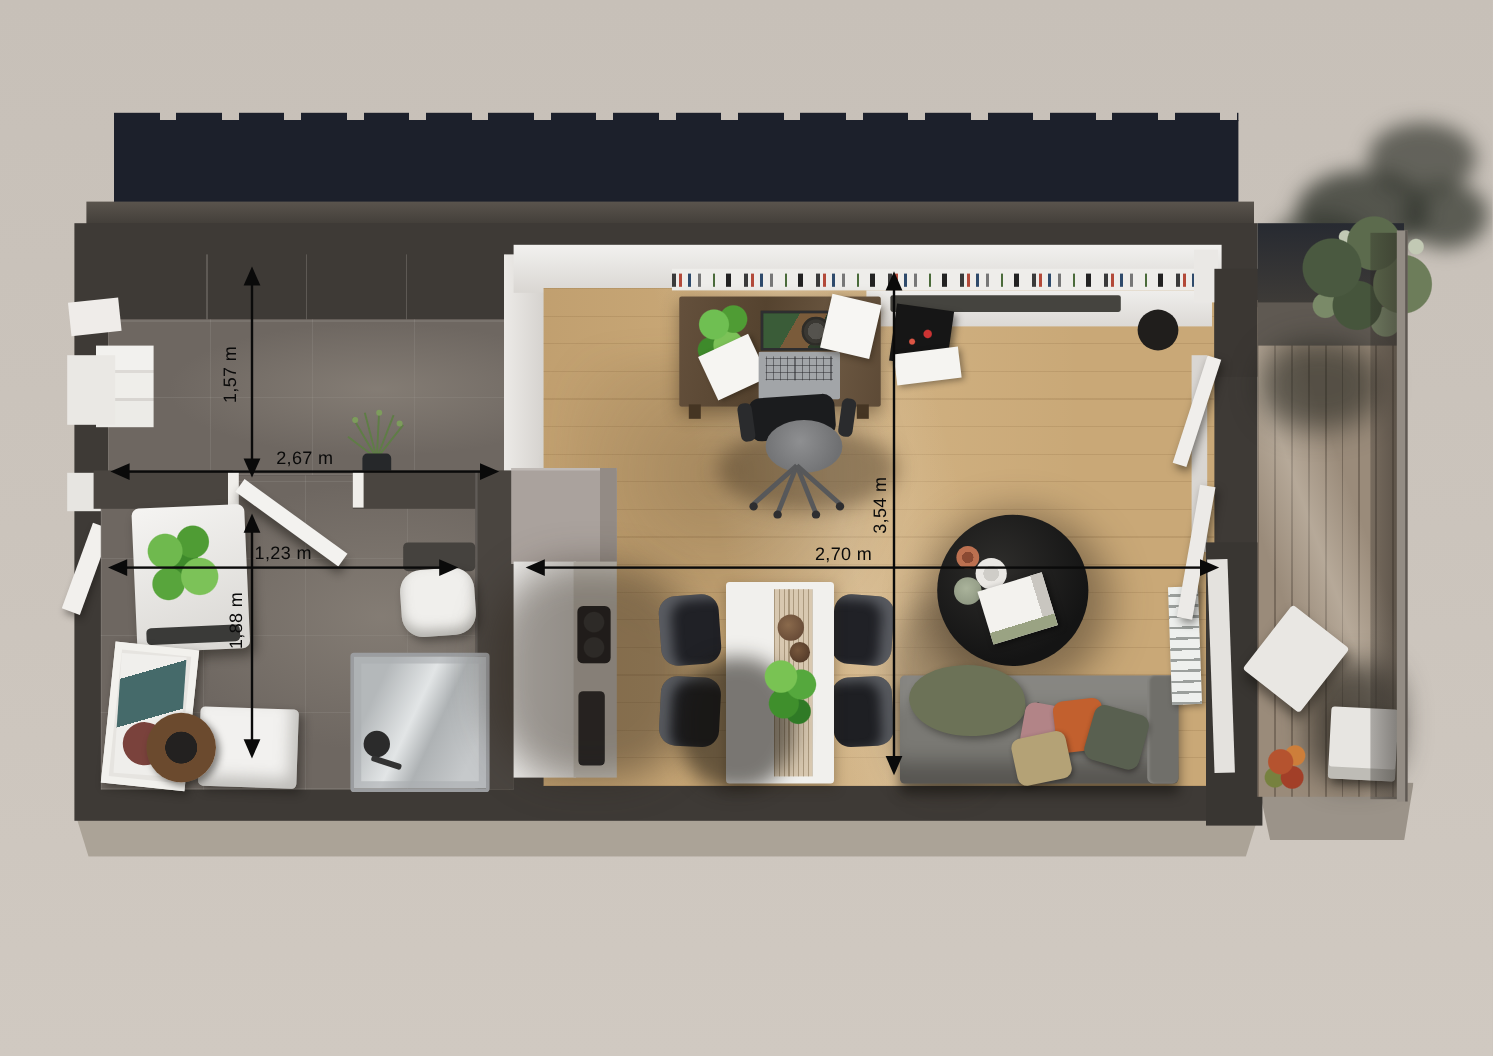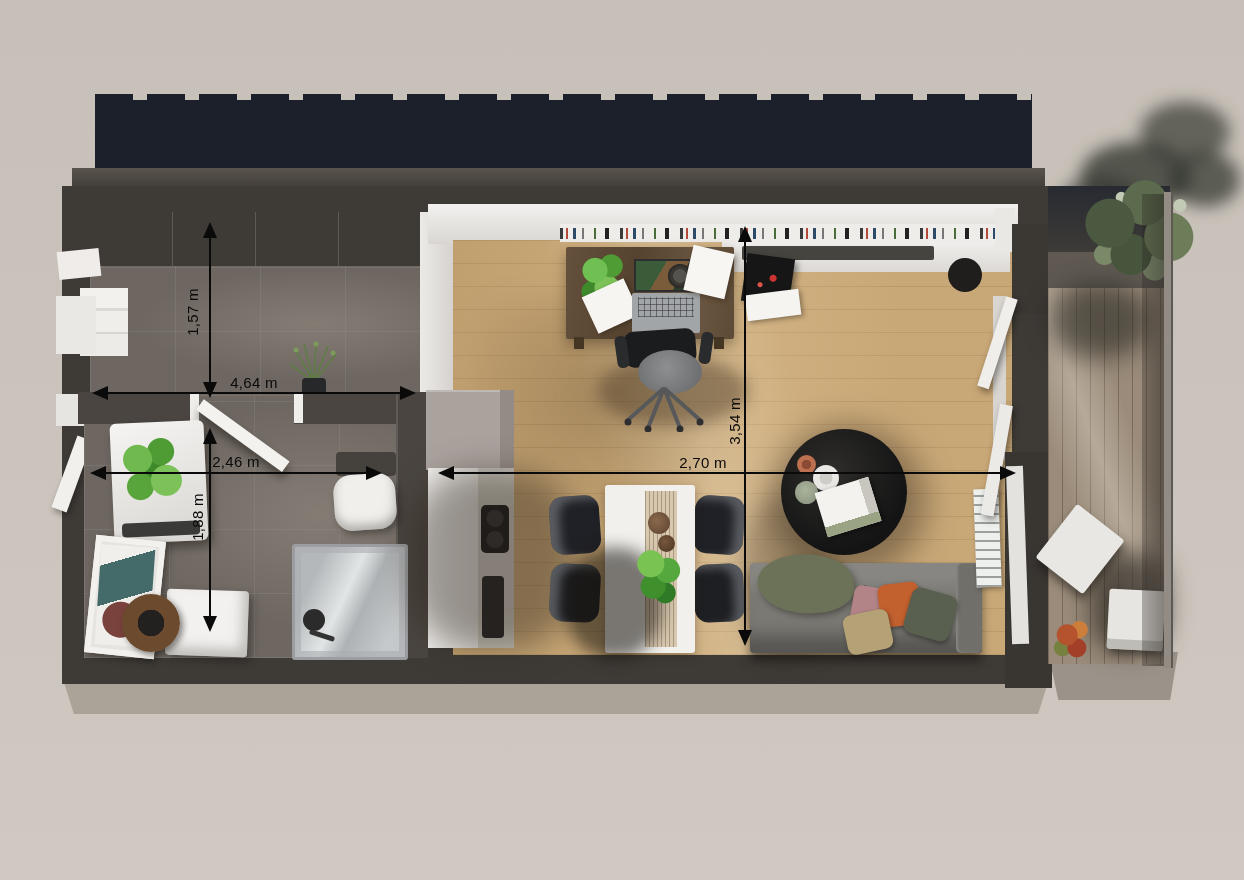--- a/index.html
+++ b/index.html
@@ -259,26 +259,26 @@
   <div class="a" style="left:1164px;top:192px;width:9px;height:476px;background:#938c84;box-shadow:inset -2px 0 0 rgba(60,55,50,0.6);"></div>
 
   <div class="dim-line" style="left:209px;top:226px;width:2px;height:168px;"></div>
   <div class="tri" style="left:203px;top:222px;border-width:0 7px 16px 7px;border-bottom-color:var(--dimension,#0a0a0a);"></div>
   <div class="tri" style="left:203px;top:382px;border-width:16px 7px 0 7px;border-top-color:var(--dimension,#0a0a0a);"></div>
   <div class="dim-label rot" style="left:192px;top:312px;">1,57 m</div>
 
   <div class="dim-line" style="left:96px;top:392px;width:312px;height:2px;"></div>
   <div class="tri" style="left:92px;top:386px;border-width:7px 16px 7px 0;border-right-color:var(--dimension,#0a0a0a);"></div>
   <div class="tri" style="left:400px;top:386px;border-width:7px 0 7px 16px;border-left-color:var(--dimension,#0a0a0a);"></div>
-  <div class="dim-label" style="left:254px;top:382px;">4,64 m</div>
+  <div class="dim-label" style="left:254px;top:382px;">2,67 m</div>
 
   <div class="dim-line" style="left:94px;top:472px;width:282px;height:2px;"></div>
   <div class="tri" style="left:90px;top:466px;border-width:7px 16px 7px 0;border-right-color:var(--dimension,#0a0a0a);"></div>
   <div class="tri" style="left:366px;top:466px;border-width:7px 0 7px 16px;border-left-color:var(--dimension,#0a0a0a);"></div>
-  <div class="dim-label" style="left:236px;top:461px;">2,46 m</div>
+  <div class="dim-label" style="left:236px;top:461px;">1,23 m</div>
 
   <div class="dim-line" style="left:209px;top:432px;width:2px;height:186px;"></div>
   <div class="tri" style="left:203px;top:428px;border-width:0 7px 16px 7px;border-bottom-color:var(--dimension,#0a0a0a);"></div>
   <div class="tri" style="left:203px;top:616px;border-width:16px 7px 0 7px;border-top-color:var(--dimension,#0a0a0a);"></div>
   <div class="dim-label rot" style="left:197px;top:517px;">1,88 m</div>
 
   <div class="dim-line" style="left:744px;top:230px;width:2px;height:402px;"></div>
   <div class="tri" style="left:738px;top:226px;border-width:0 7px 16px 7px;border-bottom-color:var(--dimension,#0a0a0a);"></div>
   <div class="tri" style="left:738px;top:630px;border-width:16px 7px 0 7px;border-top-color:var(--dimension,#0a0a0a);"></div>
   <div class="dim-label rot" style="left:734px;top:421px;">3,54 m</div>

